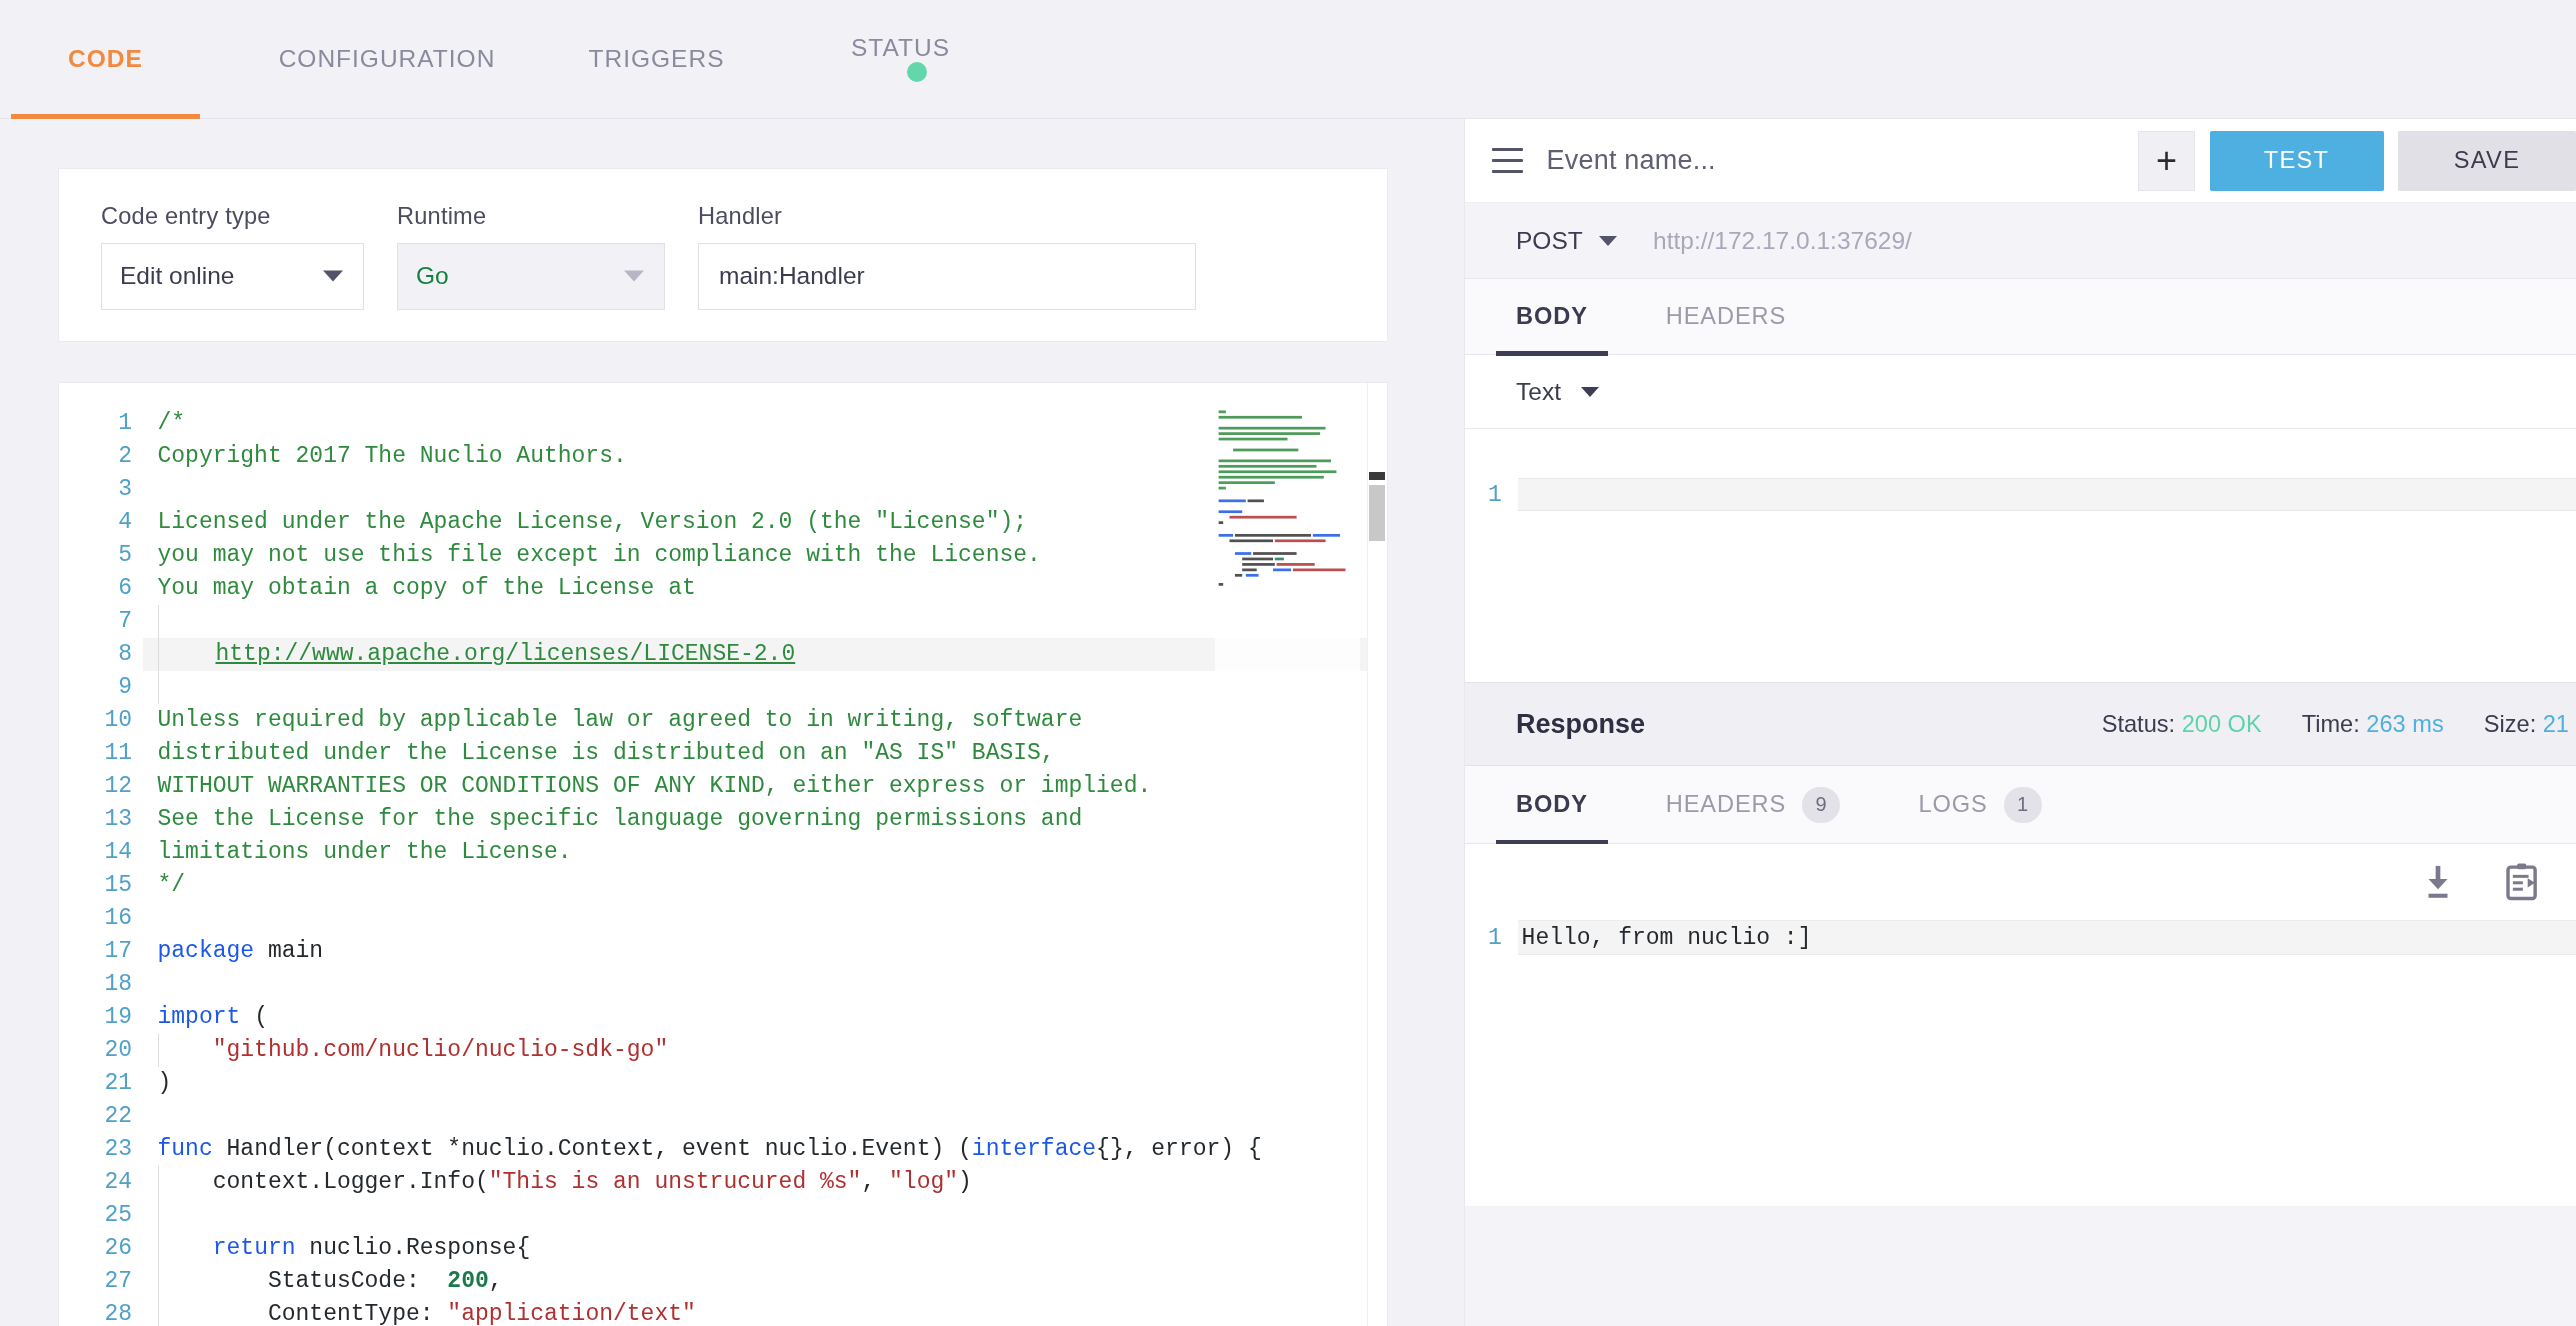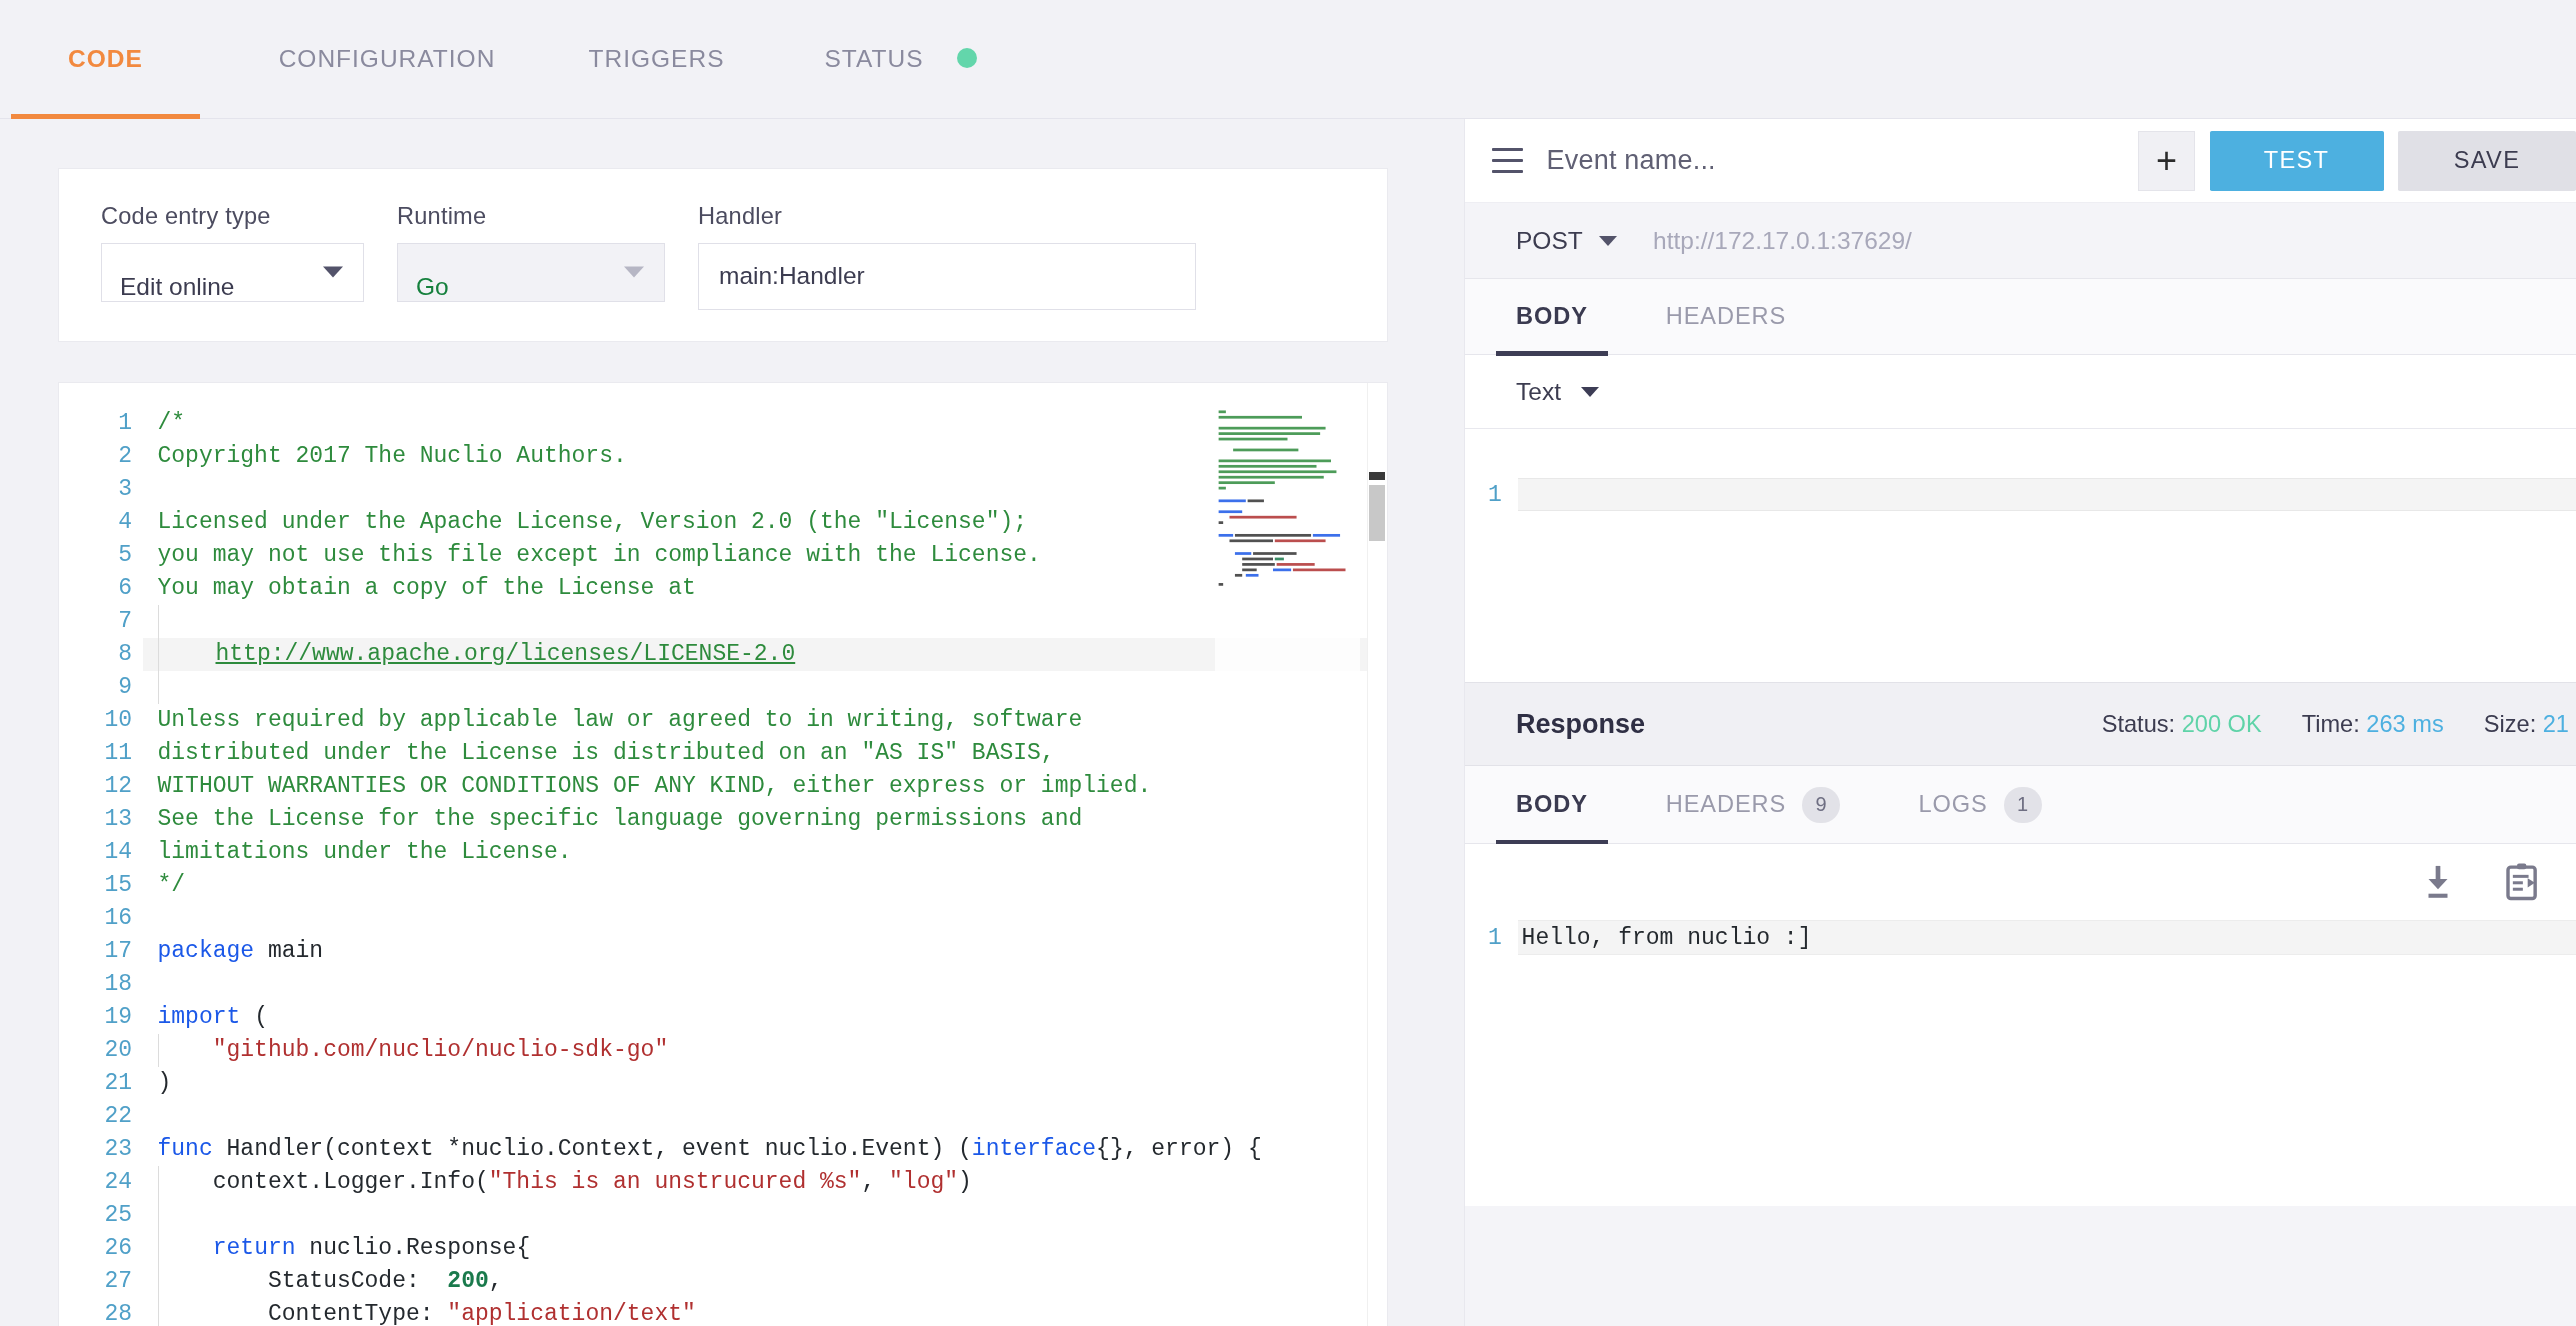--- a/index.html
+++ b/index.html
@@ -28,21 +28,21 @@
     letter-spacing: 1px;
     color: #8a8a9e;
     font-weight: 400;
     cursor: pointer;
     white-space: nowrap;
   }
   .tab .tab-label { display: block; }
   .tab-code   { width: 189px; justify-content: center; }
   .tab-config { width: 236px; justify-content: center; margin-left: 69px; }
   .tab-trig   { width: 173px; justify-content: center; margin-left: 65px; }
-  .tab-status { width: 173px; justify-content: center; margin-left: 71px; }
+  .tab-status { width: 173px; justify-content: center; margin-left: 71px; flex-direction: column; }
   .tab.active { color: #f2893f; font-weight: 700; }
   .tab.active::after {
     content: "";
     position: absolute; left: 0; bottom: -1.8px;
     width: 100%; height: 5.4px;
     background: #f2893f;
   }
   .status-dot {
     width: 20px; height: 20px; border-radius: 50%;
     background: #63d6ab;
@@ -66,24 +66,24 @@
     border: 0.9px solid #eaeaef;
   }
   .fieldrow { display: flex; align-items: flex-start; padding: 34px 0 0 42px; gap: 0; }
   .field { display: flex; flex-direction: column; }
   .field-label {
     font-size: 23.6px; color: #4c4c60; font-weight: 400;
     margin-bottom: 12.7px; letter-spacing: 0.2px;
   }
   .select-box {
     position: relative;
-    height: 59px;
+    height: 67px;
     border: 0.9px solid #e0e0e8;
     background: #ffffff;
-    display: flex; align-items: flex-end;
+    display: flex; align-items: center;
     padding: 0 18px;
     font-size: 24.5px;
     color: #3c3c50;
     cursor: pointer;
   }
   .select-box.disabled { background: #f2f2f6; color: #15803d; cursor: default; }
   .select-box .caret {
     position: absolute; right: 20px; top: 50%;
     transform: translateY(-50%);
     width: 0; height: 0;

